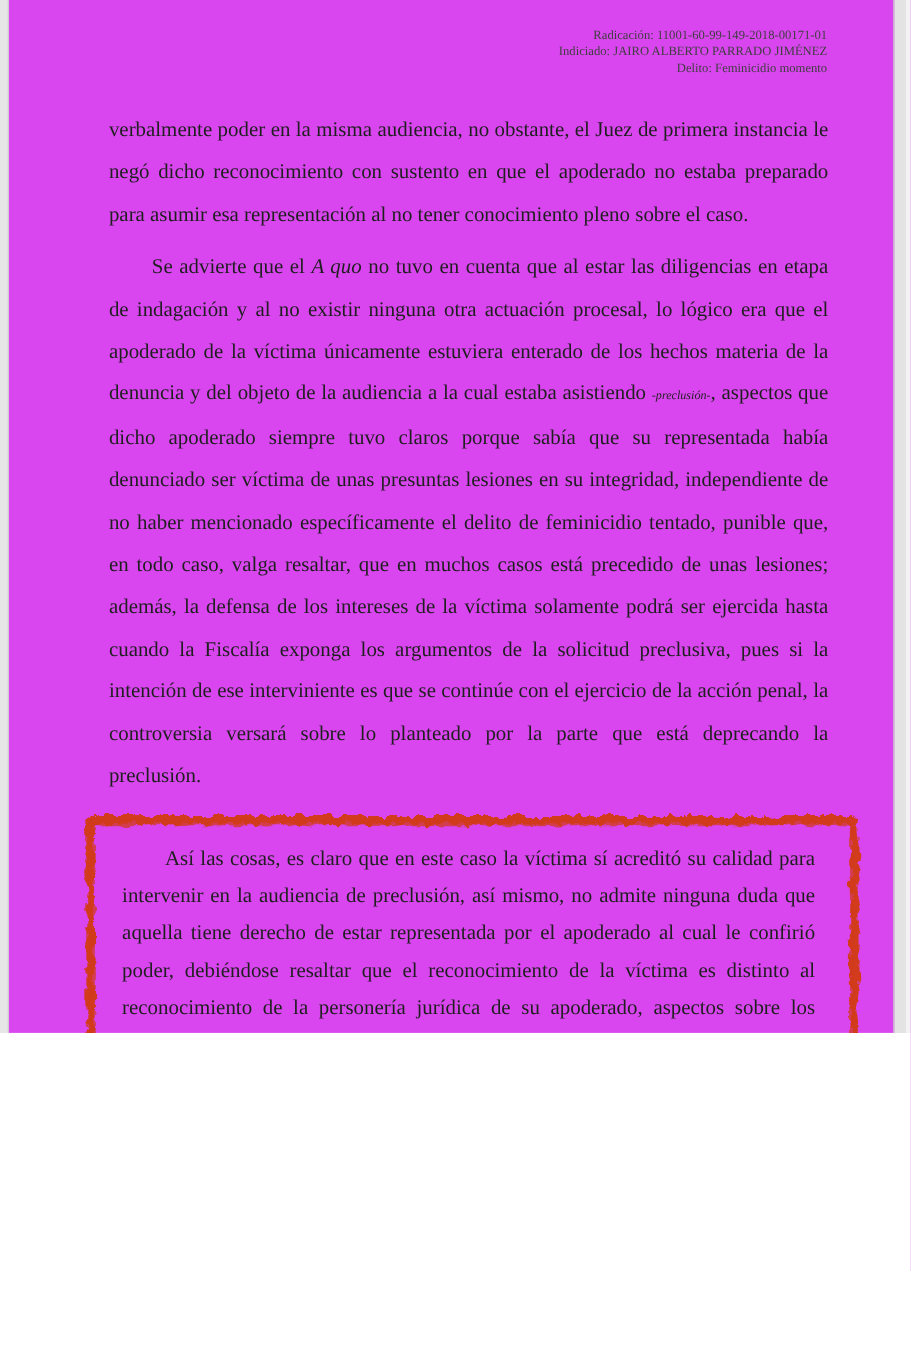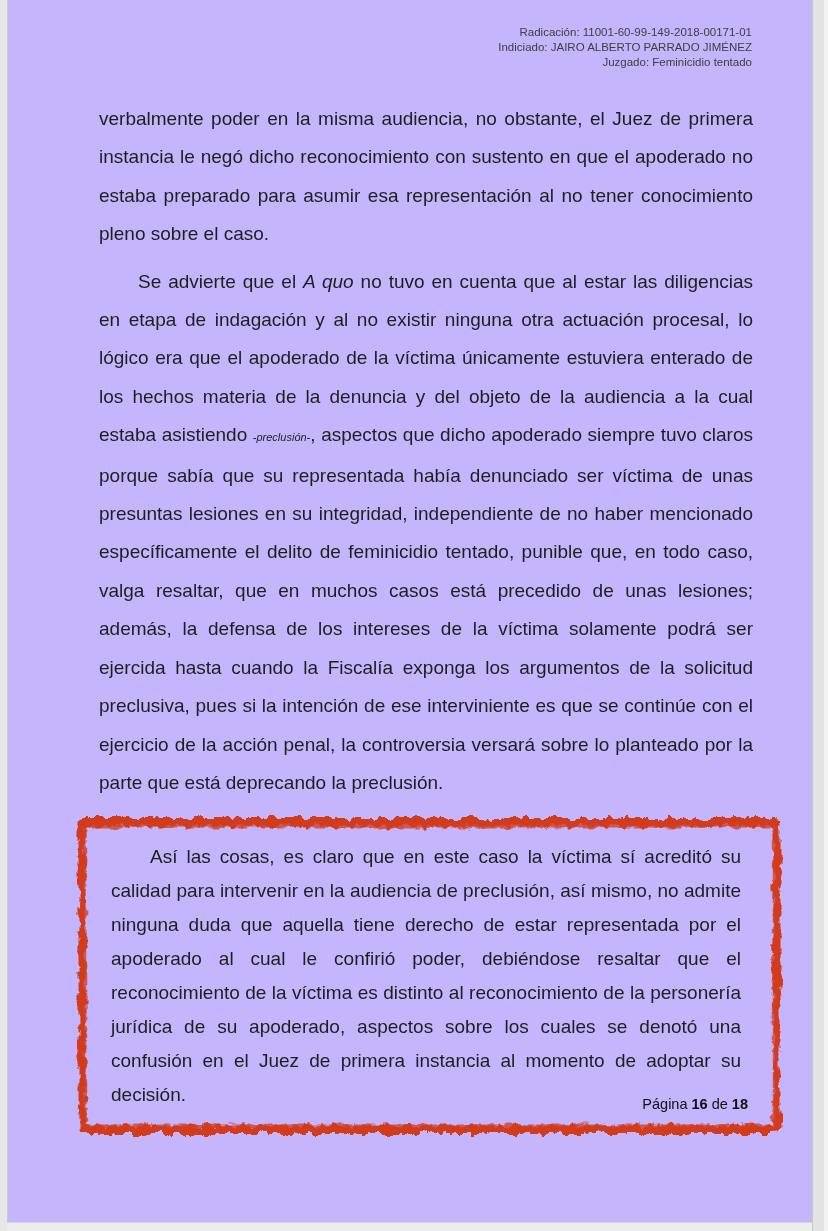--- a/index.html
+++ b/index.html
@@ -1,22 +1,22 @@
 <!DOCTYPE html>
 <html lang="es"><head>
 <meta charset="utf-8">
 <style>
   html, body { margin: 0; padding: 0; background: #ffffff; }
   .screen {
     position: relative;
     width: 828px;
-    height: 1231px;
-    background: #c4b5fd;
+    height: 939px;
+    background: #d946ef;
     overflow: hidden;
-    font-family: Liberation Sans, sans-serif;
+    font-family: Liberation Serif, serif;
     color: #1d1d1d;
   }
   
   .edge { position: absolute; background: #e7e7e7; }
   .edge-left   { left: 0; top: 0; width: 7px; height: 1231px; border-right: 1px solid #cccccc; }
   .edge-right  { left: 812px; top: 0; width: 16px; height: 1231px; border-left: 1px solid #c9c9c9;
                  background: linear-gradient(to right, #e3e3e3 0 11px, #f3f3f3 11px 16px); }
   .edge-bottom { left: 7px; top: 1222px; width: 805px; height: 9px; border-top: 1px solid #d6d6d6; background: #ededed; }
 
   .header {
@@ -78,21 +78,21 @@
 
 <div class="screen">
 
   <div class="edge edge-left"></div>
   <div class="edge edge-right"></div>
   <div class="edge edge-bottom"></div>
 
   <div class="header">
     <div class="header-line">Radicación: 11001-60-99-149-2018-00171-01</div>
     <div class="header-line">Indiciado: JAIRO ALBERTO PARRADO JIMÉNEZ</div>
-    <div class="header-line">Juzgado: Feminicidio tentado</div>
+    <div class="header-line">Delito: Feminicidio momento</div>
   </div>
 
   <div class="doc-body">
 
     <p class="body-par"><span>verbalmente poder en la misma audiencia, no obstante, el Juez de primera instancia le negó dicho reconocimiento con sustento en que el apoderado no estaba preparado para asumir esa representación al no tener conocimiento pleno sobre el caso.</span></p>
 
     <p class="body-par indent"><span>Se advierte que el </span><span class="run-italic">A quo</span><span> no tuvo en cuenta que al estar las diligencias en etapa de indagación y al no existir ninguna otra actuación procesal, lo lógico era que el apoderado de la víctima únicamente estuviera enterado de los hechos materia de la denuncia y del objeto de la audiencia a la cual estaba asistiendo </span><span class="run-italic-small">-preclusión-</span><span>, aspectos que dicho apoderado siempre tuvo claros porque sabía que su representada había denunciado ser víctima de unas presuntas lesiones en su integridad, independiente de no haber mencionado específicamente el delito de feminicidio tentado, punible que, en todo caso, valga resaltar, que en muchos casos está precedido de unas lesiones; además, la defensa de los intereses de la víctima solamente podrá ser ejercida hasta cuando la Fiscalía exponga los argumentos de la solicitud preclusiva, pues si la intención de ese interviniente es que se continúe con el ejercicio de la acción penal, la controversia versará sobre lo planteado por la parte que está deprecando la preclusión.</span></p>
 
     <div class="boxed-wrap">
       <svg class="crayon-svg" viewBox="0 0 707 264" preserveAspectRatio="none" aria-hidden="true">

